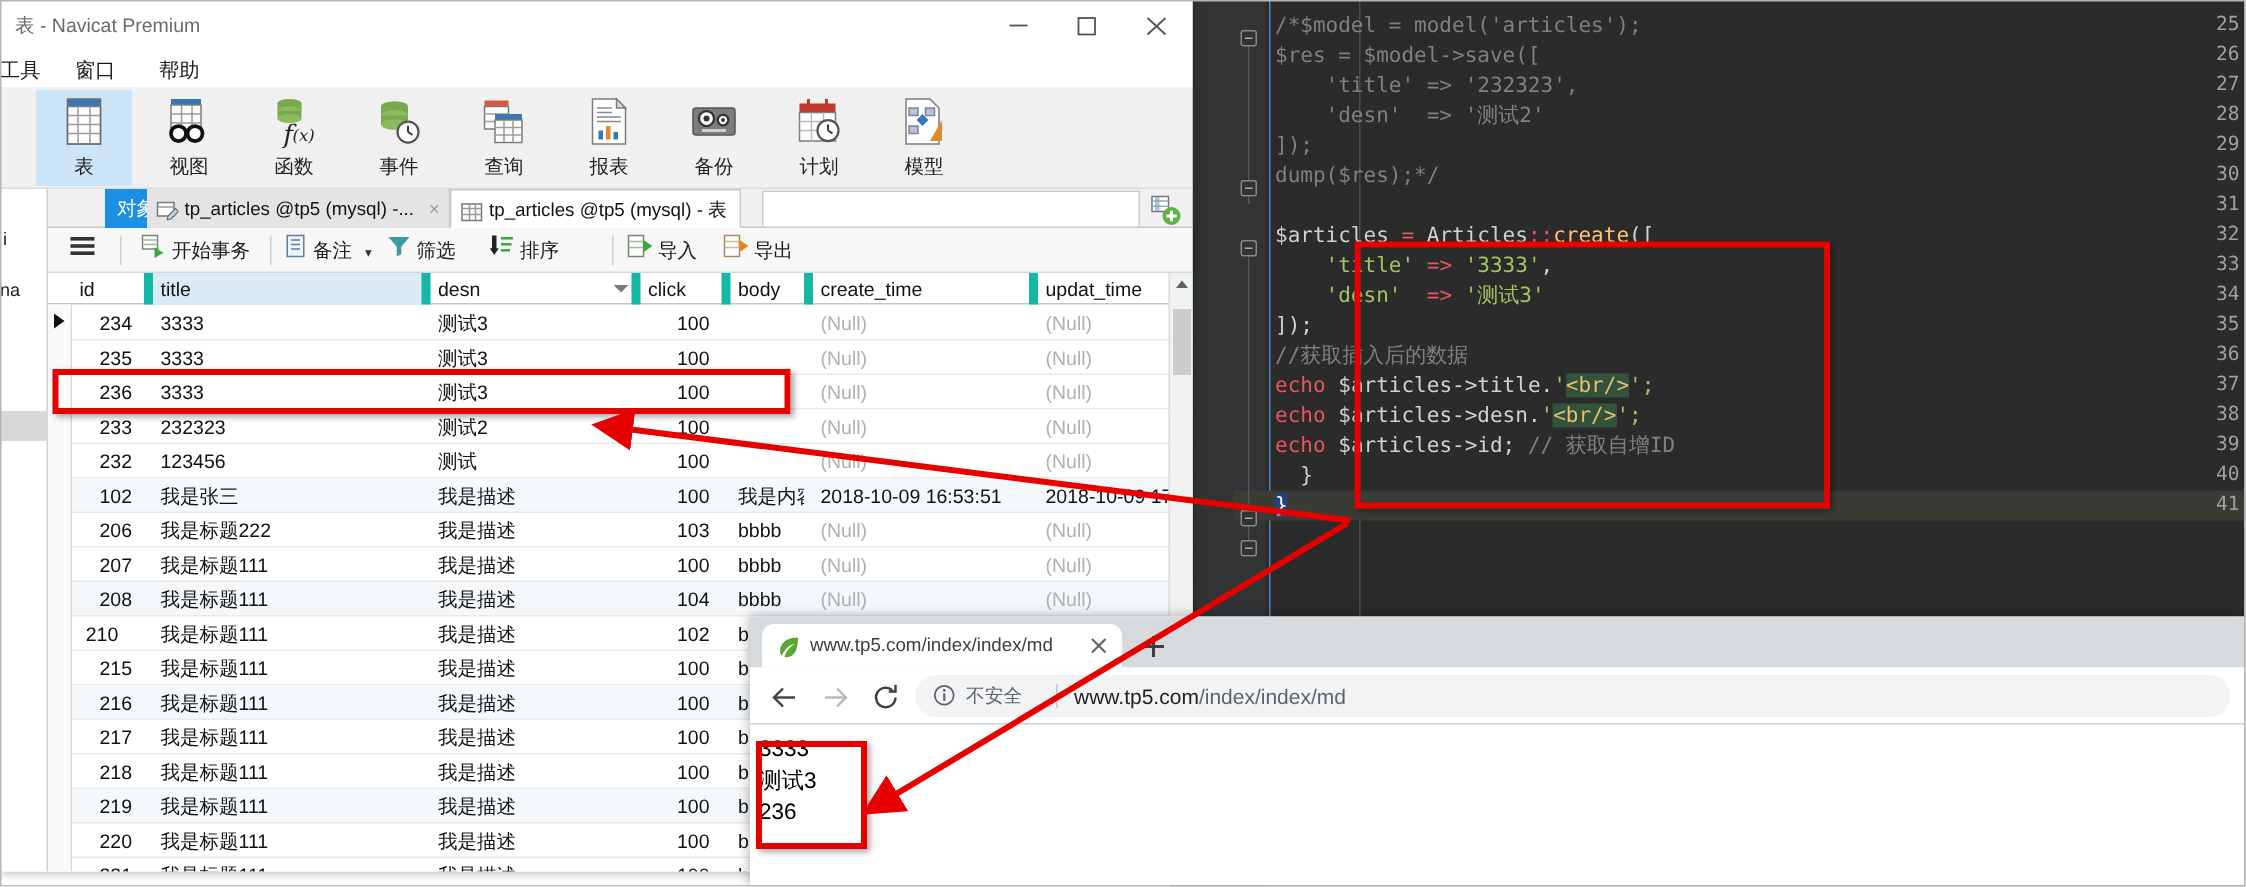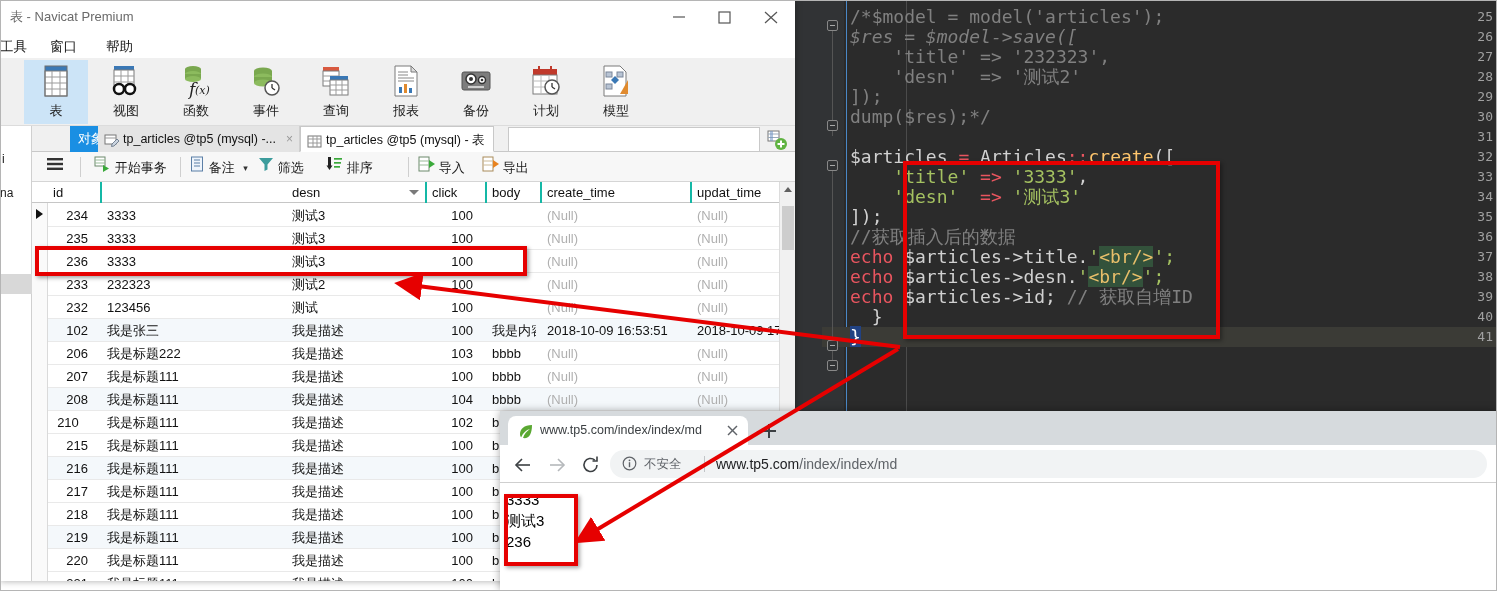--- a/index.html
+++ b/index.html
@@ -43,21 +43,21 @@
     content: ""; position: absolute; left: 2px; top: 4px; width: 5px; height: 1px; background: #aaa;
   }
   .guide-blue {
     position: absolute; left: 66px; top: 0; width: 1px; height: 591px; background: #4a88c7;
   }
   .guide-grey {
     position: absolute; left: 126px; top: 0; width: 1px; height: 560px; background: #4b4b4b;
   }
   .code-line {
     position: absolute; left: 70px; height: 20px; line-height: 20px;
-    white-space: pre; font-size: 18px;
+    white-space: pre; font-size: 14px;
     font-family: "DejaVu Sans Mono", "Liberation Mono", monospace;
   }
   .cur-line-hl {
     position: absolute; left: 42px; width: 675px; height: 20px; background: #3b3b36;
   }
   .run-marker {
     position: absolute; left: 774px; top: 91px; width: 14px; height: 14px;
     border-radius: 50%; background: #4fae2e;
   }
   .run-marker::after{
@@ -163,21 +163,21 @@
     position: absolute; left: 32px; top: 182px; width: 763px; height: 399px;
     background: #ffffff; overflow: hidden;
   }
   .grid-header {
     position: absolute; left: 0; top: 0; width: 763px; height: 21px;
     background: #ffffff; border-bottom: 1px solid #c6c6c6;
   }
   .gh-cell {
     position: absolute; top: 0; height: 21px; line-height: 21px;
     font-size: 13px; color: #111; padding-left: 5px;
-    border-right: 2px solid #14b8a6; overflow: hidden; white-space: nowrap;
+    border-right: 6px solid #14b8a6; overflow: hidden; white-space: nowrap;
   }
   .gh-cell.hl { background: #dbeaf7; }
   .gh-sort {
     position: absolute; top: 8px; width: 0; height: 0;
     border-left: 5px solid transparent; border-right: 5px solid transparent;
     border-top: 5px solid #7a7a7a;
   }
   .rowsel-col {
     position: absolute; left: 0; top: 21px; width: 16px; height: 378px;
     background: #fafafa; border-right: 1px solid #dadada;
@@ -295,21 +295,21 @@
     <div class="fold-line" style="top:26px;height:110px;"></div>
     <div class="fold-box" style="top:20px;"></div>
     <div class="fold-box" style="top:120px;"></div>
     <div class="fold-line" style="top:170px;height:200px;"></div>
     <div class="fold-box" style="top:160px;"></div>
     <div class="fold-box" style="top:340px;"></div>
     <div class="fold-box" style="top:360px;"></div>
 
     <div id="editor-lines">
         <div class="code-line" style="top: 7px;"><span class="t-com">/*$model = model('articles');</span></div>
-        <div class="code-line" style="top: 27px; font-style: italic;"><span class="t-com">$res = $model-&gt;save([</span></div>
+        <div class="code-line" style="top: 27px;"><span class="t-com">$res = $model-&gt;save([</span></div>
         <div class="code-line" style="top: 47px;"><span class="t-com">    'title' =&gt; '232323',</span></div>
         <div class="code-line" style="top: 67px;"><span class="t-com">    'desn'  =&gt; '测试2'</span></div>
         <div class="code-line" style="top: 87px;"><span class="t-com">]);</span></div>
         <div class="code-line" style="top: 107px;"><span class="t-com">dump($res);*/</span></div>
         <div class="code-line" style="top: 127px;"><span class="t-plain"></span></div>
         <div class="code-line" style="top: 147px;"><span class="t-var">$articles </span><span class="t-op">= </span><span class="t-cls">Articles</span><span class="t-op">::</span><span class="t-fn">create</span><span class="t-plain">([</span></div>
         <div class="code-line" style="top: 167px;"><span class="t-plain">    </span><span class="t-str">'title' </span><span class="t-op">=&gt; </span><span class="t-str">'3333'</span><span class="t-plain">,</span></div>
         <div class="code-line" style="top: 187px;"><span class="t-plain">    </span><span class="t-str">'desn'  </span><span class="t-op">=&gt; </span><span class="t-str">'测试3'</span></div>
         <div class="code-line" style="top: 207px;"><span class="t-plain">]);</span></div>
         <div class="code-line" style="top: 227px;"><span class="t-com">//获取插入后的数据</span></div>
@@ -646,20 +646,21 @@
             <path d="M11 4 l6 4 -6 4 z" fill="#e8821e"></path>
           </svg>
         </span>
         <span style="vertical-align:middle;">导出</span>
       </div>
     </div>
 
     <div class="grid">
       <div class="grid-header" id="grid-header">
           <div class="gh-cell" style="left: 16px; width: 54px;">id</div>
+          <div class="gh-cell hl" style="left: 70px; width: 185px;">title</div>
           <div class="gh-cell" style="left: 255px; width: 140px;">desn</div>
           <div class="gh-sort" style="left: 377px;"></div>
           <div class="gh-cell" style="left: 395px; width: 60px;">click</div>
           <div class="gh-cell" style="left: 455px; width: 55px;">body</div>
           <div class="gh-cell" style="left: 510px; width: 150px;">create_time</div>
           <div class="gh-cell" style="left: 660px; width: 103px;">updat_time</div>
         </div>
       <div class="rowsel-col">
         <div class="row-arrow" style="top:6px;"></div>
       </div>

